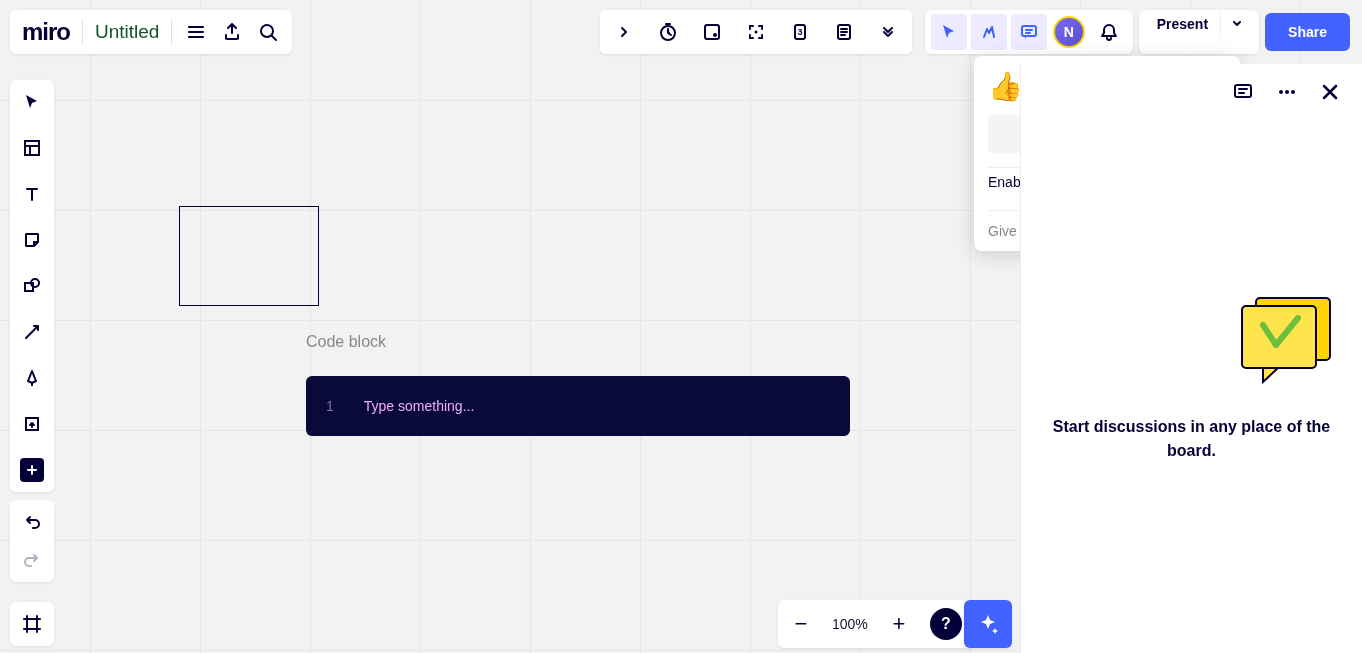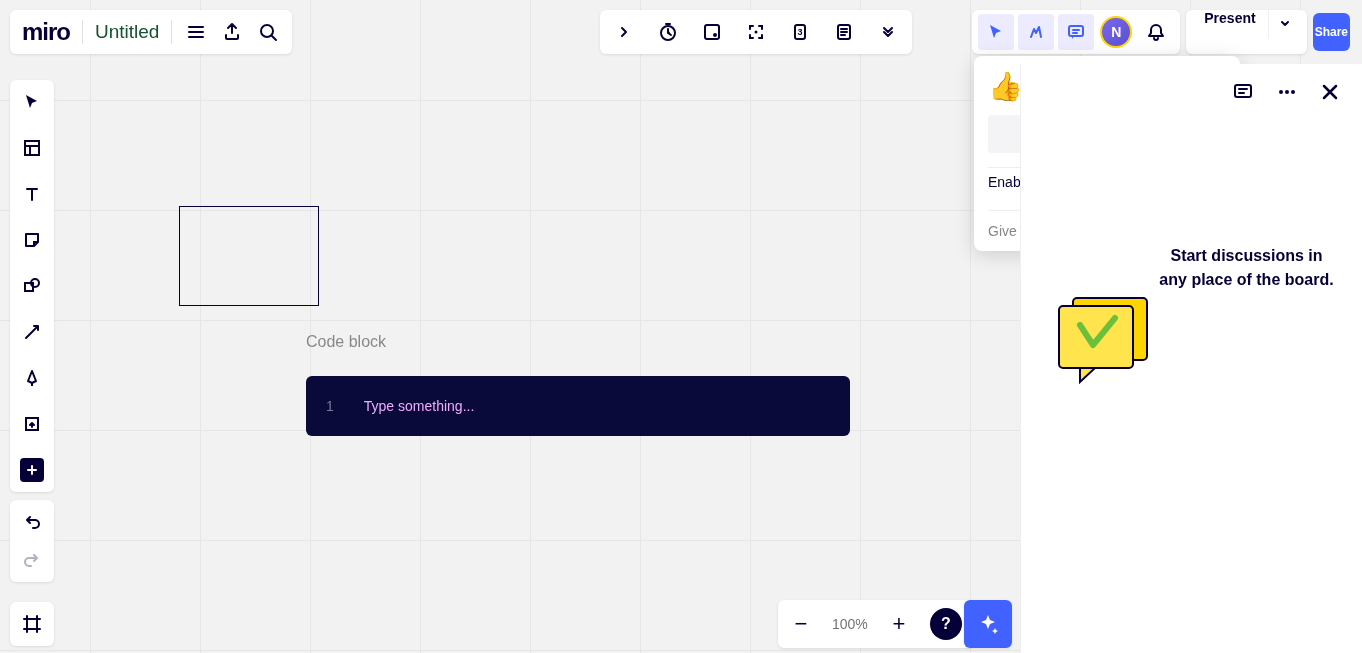--- a/index.html
+++ b/index.html
@@ -40,23 +40,23 @@
   
   .tr-bar {
     position: absolute; top: 10px; right: 12px;
     display: flex; align-items: center; gap: 6px; height: 44px;
   }
   .tr-group { background: #fff; border-radius: 6px; height: 44px; display: flex; align-items: center; padding: 0 6px; gap: 4px; box-shadow: 0 1px 3px rgba(0,0,0,.1);}
   .sq { width: 36px; height: 36px; border-radius: 4px; display: flex; align-items: center; justify-content: center; cursor: pointer; }
   .sq.active { background: #ecebff; }
   .avatar { width: 32px; height: 32px; border-radius: 50%; background: linear-gradient(135deg,#7b68ee,#5a4fcf); color: #fff; display:flex;align-items:center;justify-content:center;font-weight:600;font-size:14px; border:2px solid #ffd500; position:relative;}
   .avatar::after{content:"";position:absolute;right:-4px;bottom:-4px;width:12px;height:12px;}
-  .present-btn { background:#fff; height:44px; padding:0 6px 16px 18px; border-radius:6px; display:flex;align-items:flex-start; gap:12px; box-shadow:0 1px 3px rgba(0,0,0,.1); cursor:pointer; color:#050038; font-weight:600; font-size:14px;}
+  .present-btn { background:#fff; height:44px; padding:0 6px 16px 18px; border-radius:6px; display:flex;align-items:center; gap:12px; box-shadow:0 1px 3px rgba(0,0,0,.1); cursor:pointer; color:#050038; font-weight:600; font-size:14px;}
   .present-btn .caret{border-left:1px solid #eee; height:100%; display:flex;align-items:center; padding:0 10px;}
-  .share-btn { background:#4262ff; color:#fff; height:38px; padding:0 2px; border-radius:6px; display:flex;align-items:center;font-weight:600;font-size:12px;cursor:pointer;}
+  .share-btn { background:#4262ff; color:#fff; height:38px; padding:0 23px; border-radius:6px; display:flex;align-items:center;font-weight:600;font-size:14px;cursor:pointer;}
 
   
   .left-tools {
     position: absolute; left: 10px; top: 80px;
     background:#fff; border-radius:6px; width:44px;
     display:flex; flex-direction:column; align-items:center; padding:8px 0; gap:18px;
     box-shadow:0 1px 3px rgba(0,0,0,.1);
   }
   .left-tools .tool { width:28px;height:28px;display:flex;align-items:center;justify-content:center;color:#050038;cursor:pointer;}
   .plus-tool{background:#050038;color:#fff;border-radius:4px;width:24px;height:24px;display:flex;align-items:center;justify-content:center;}
@@ -81,28 +81,28 @@
   .raise-btn{background:#f4f4f6;border-radius:4px;height:38px;display:flex;align-items:center;justify-content:center;gap:8px;color:#050038;font-size:15px;cursor:pointer;}
   .toggle-row{display:flex;justify-content:space-between;align-items:center;font-size:14px;color:#050038;padding-top:6px;border-top:1px solid #eee;margin-top:2px;padding-bottom:8px; }
   .switch{width:30px;height:16px;background:#4262ff;border-radius:10px;position:relative;cursor:pointer;}
   .switch::after{content:"";position:absolute;right:2px;top:2px;width:12px;height:12px;background:#fff;border-radius:50%;}
   .feedback-row{display:flex;justify-content:space-between;align-items:center;font-size:14px;color:#888;border-top:1px solid #eee;padding-top:10px;}
 
   
   .right-panel{position:absolute;right:0;top:64px;width:342px;bottom:0;background:#fff;border-left:1px solid #eee;}
   .rp-header{height:56px;display:flex;align-items:center;justify-content:flex-end;gap:22px;padding:0 22px;}
   .rp-header .hbtn{cursor:pointer;color:#050038;}
-  .rp-body{display:flex;flex-direction:row;align-items:center;padding:0 24px;}
+  .rp-body{display:flex;flex-direction:column;align-items:flex-end;padding:0 24px;}
   .note-ill{margin-top:170px;margin-bottom:30px;}
   .rp-text{text-align:center;color:#050038;font-size:16px;font-weight:600;line-height:1.5;}
 
   
   .zoom-bar{position:absolute;left:778px;top:600px;background:#fff;height:48px;border-radius:6px;display:flex;align-items:center;padding:0 12px;gap:20px;box-shadow:0 1px 3px rgba(0,0,0,.1);}
   .zoom-bar .zbtn{font-size:22px;color:#050038;cursor:pointer;width:22px;text-align:center;}
-  .zoom-val{font-size:14px;color:#737373;}
+  .zoom-val{font-size:14px;color:#0f172a;}
   .help-btn{width:32px;height:32px;border-radius:50%;background:#050038;color:#fff;display:flex;align-items:center;justify-content:center;font-weight:700;cursor:pointer;}
   .ai-btn{position:absolute;left:964px;top:600px;width:48px;height:48px;background:#4262ff;border-radius:6px;display:flex;align-items:center;justify-content:center;cursor:pointer;box-shadow:0 1px 3px rgba(0,0,0,.1);}
 
   svg{display:block;}
 </style>
 </head>
 <body>
 
 <div class="canvas"></div>
 

